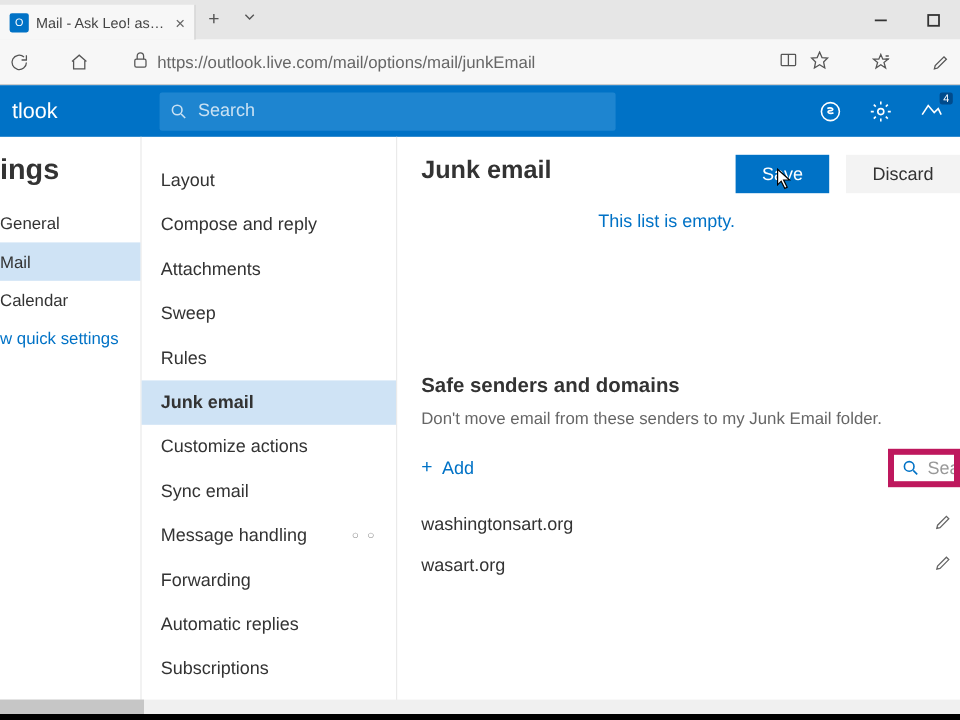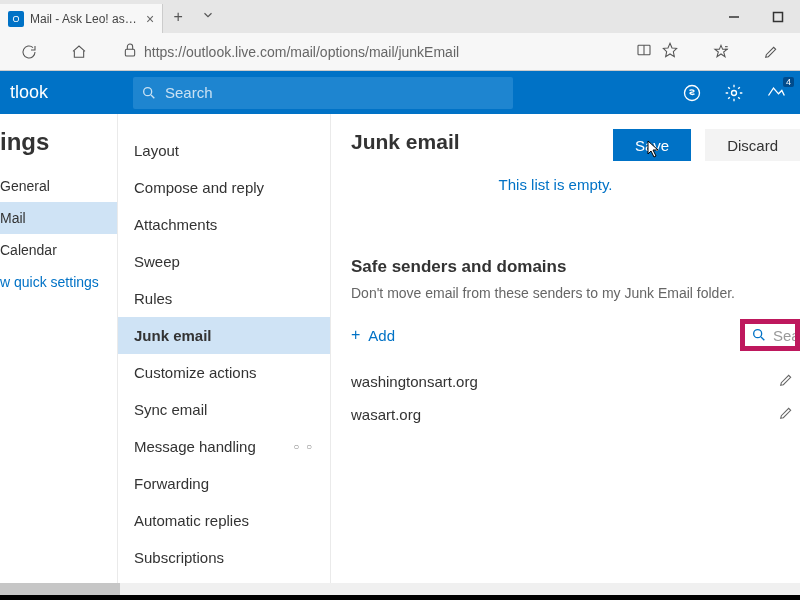--- a/index.html
+++ b/index.html
@@ -10,21 +10,21 @@
   .titlebar { height:33px; background:#e6e6e6; display:flex; align-items:center; }
   .tab { height:29px; margin-top:4px; background:#f7f7f7; display:inline-flex; align-items:center; padding:0 8px; font-size:12px; color:#444; border-right:1px solid #ccc; max-width:170px; }
   .tab .favicon { width:16px; height:16px; background:#0072c6; color:#fff; font-size:9px; display:inline-flex; align-items:center; justify-content:center; margin-right:6px; border-radius:2px; }
   .tab .title { white-space:nowrap; overflow:hidden; text-overflow:ellipsis; max-width:110px; }
   .tab .close { margin-left:6px; color:#666; font-size:14px; }
   .newtab { width:30px; text-align:center; font-size:16px; color:#555; }
   .tabchevron { width:30px; text-align:center; color:#555; }
   .wincontrols { margin-left:auto; display:flex; }
   .wincontrols div { width:44px; height:33px; display:flex; align-items:center; justify-content:center; color:#333; font-size:12px; }
 
-  .addrbar { height:38px; background:#f7f7f7; border-bottom:1px solid #ccc; display:flex; align-items:center; padding:0 15px; gap:22px; }
+  .addrbar { height:38px; background:#f7f7f7; border-bottom:1px solid #ccc; display:flex; align-items:center; padding:0 2px; gap:22px; }
   .addrbar .btn { width:28px; height:28px; display:flex; align-items:center; justify-content:center; color:#555; }
   .addrbar svg { width:16px; height:16px; stroke:#555; fill:none; stroke-width:1.6; }
   .urlbox { flex:1; display:flex; align-items:center; border:1px solid transparent; height:30px; padding:0 6px; font-size:14px; color:#666; }
   .urlbox .lock { margin-right:6px; }
   .urlbox .righticons { margin-left:auto; display:flex; gap:10px; }
 
   
   .appbar { height:43px; background:#0072c6; display:flex; align-items:center; color:#fff; padding:0 0 0 0; }
   .appname { width:133px; padding-left:10px; font-size:18px; overflow:hidden; }
   .searchbox { flex:0 0 380px; height:32px; background:#1e85d0; border-radius:2px; display:flex; align-items:center; color:#c9e1f3; font-size:15px; margin-left:0px; }
@@ -57,21 +57,21 @@
   .main { flex:1; position:relative; padding:16px 0 0 20px; overflow:hidden; }
   .main h1 { font-size:21px; font-weight:600; color:#333; }
   .actions { position:absolute; top:15px; right:0; display:flex; gap:14px; }
   .btnp { height:32px; padding:0 22px; font-size:15px; display:inline-flex; align-items:center; justify-content:center; cursor:pointer; }
   .btnp.primary { background:#0072c6; color:#fff; position:relative; }
   .btnp.secondary { background:#f3f3f3; color:#333; }
   .cursor { position:absolute; left:50%; top:50%; transform:translate(-5px,-5px); font-size:14px; color:#000; pointer-events:none; }
 
   .emptymsg { text-align:center; color:#0072c6; font-size:15px; margin-top:22px; padding-right:40px; }
 
-  .section { margin-top:64px; }
+  .section { margin-top:119px; }
   .section h2 { font-size:17px; font-weight:600; color:#333; margin-bottom:8px; }
   .section .desc { font-size:14px; color:#666; margin-bottom:18px; }
 
   .addrow { display:flex; align-items:center; justify-content:space-between; margin-bottom:14px; padding-right:0; }
   .addbtn { color:#0072c6; font-size:15px; display:inline-flex; align-items:center; gap:8px; cursor:pointer; }
   .addbtn .plus { font-size:16px; font-weight:300; }
   .minisearch { width:60px; height:32px; border:5px solid #be185d; display:flex; align-items:center; padding:0 6px; font-size:15px; color:#999; overflow:hidden; }
   .minisearch svg { stroke:#0072c6; width:16px; height:16px; flex-shrink:0; margin-right:6px; }
 
   .entry { display:flex; align-items:center; justify-content:space-between; padding:7px 6px 7px 0; font-size:15px; color:#333; }

